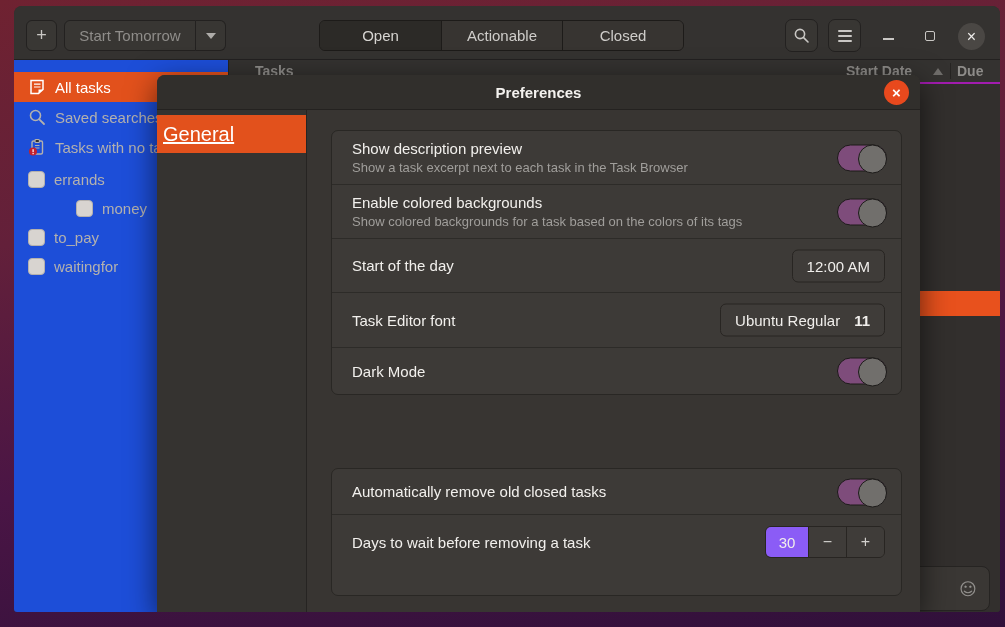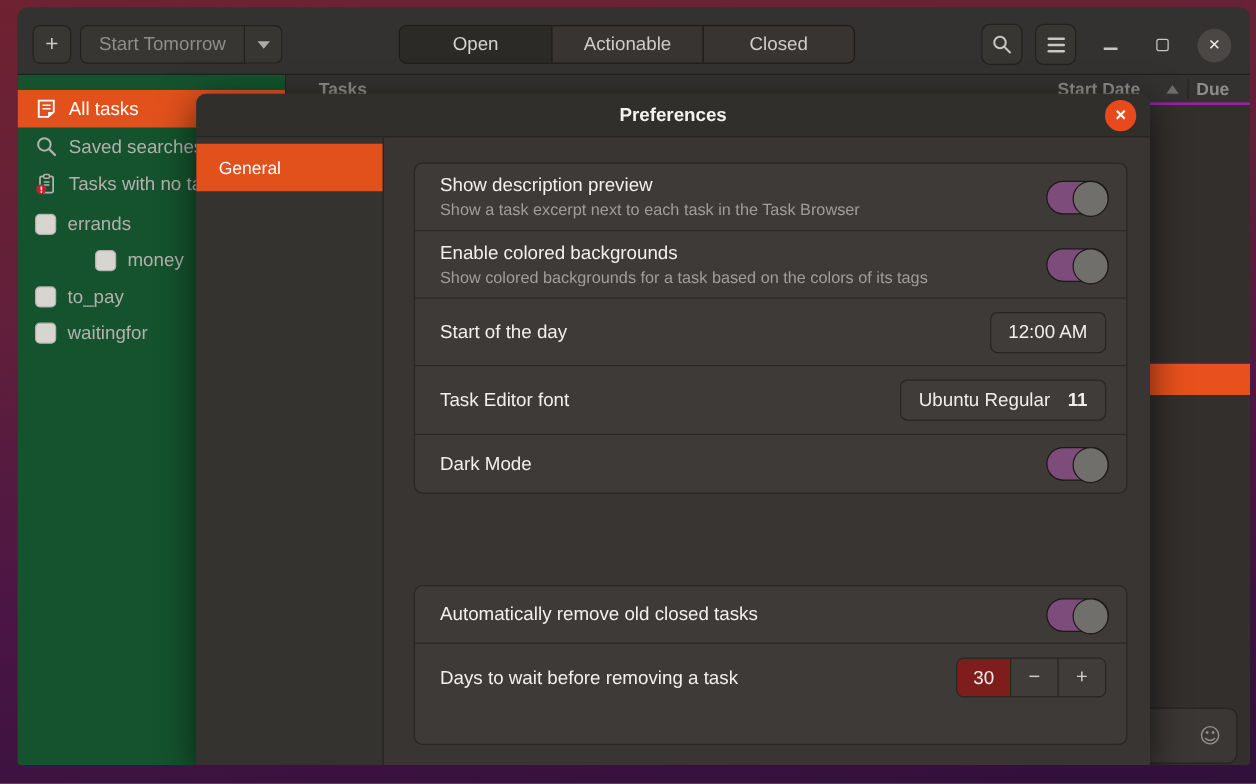--- a/index.html
+++ b/index.html
@@ -41,21 +41,21 @@
   .burger span { display:block; width:14px; height:2px; background:#c9c7c4; border-radius:1px; }
   .wc { position:absolute; top:14px; width:30px; height:31px; display:flex;
     align-items:center; justify-content:center; background:none; border:none; }
   .wc-min { left:859px; } .wc-max { left:901px; } 
   .min-glyph { width:11px; height:2px; background:#c9c7c4; margin-top:6px; }
   .max-glyph { width:10px; height:10px; border:1.5px solid #c9c7c4; border-radius:2px; }
   .wc-close { left:944px; top:17px; width:27px; height:27px; border-radius:50%;
     background:#4a4744; color:#f0eeec; font-size:16px; }
 
   
-  .sidebar { position:absolute; left:0; top:54px; width:214px; bottom:0; background:#14532d; }
+  .sidebar { position:absolute; left:0; top:54px; width:214px; bottom:0; background:#1d4ed8; }
   .side-item { position:absolute; left:0; width:100%; height:30px; display:flex;
     align-items:center; gap:9px; padding-left:14px; color:#b3b1ae; font-size:15px; white-space:nowrap; }
   .side-item.selected { background:#e2511c; color:#ffffff; }
   .swatch { width:17px; height:17px; background:#d8d4d0; border:1px solid #b5b1ad; border-radius:4px; flex:none; }
   .side-ico { width:18px; height:18px; flex:none; position:relative; }
 
   
   .content { position:absolute; left:214px; top:54px; right:0; bottom:0;
     background:#322f2d; border-left:1px solid #262422; }
   .colheader { position:absolute; left:0; right:0; top:0; height:24px; background:#343230;
@@ -80,21 +80,21 @@
   .dlg-titlebar { position:absolute; left:0; top:0; right:0; height:35px; background:#312f2c;
     border-bottom:1px solid #242220; display:flex; align-items:center; justify-content:center; }
   .dlg-title { font-size:15px; font-weight:bold; color:#f4f2ef; }
   .dlg-close { position:absolute; right:11px; top:5px; width:25px; height:25px; border-radius:50%;
     background:#e8491d; color:#fff; font-size:15px; font-weight:bold;
     display:flex; align-items:center; justify-content:center; }
   .dlg-body { position:absolute; top:35px; left:0; right:0; bottom:0; }
   .dlg-nav { position:absolute; left:0; top:0; bottom:0; width:150px; background:#353330;
     border-right:1px solid #262422; }
   .nav-item { position:absolute; left:0; top:5px; width:100%; height:38px; display:flex;
-    align-items:center; padding-left:18px; font-size:14px; color:#cfcdca; }
+    align-items:center; padding-left:6px; font-size:20px; color:#cfcdca;text-decoration:underline; }
   .nav-item.selected { background:#e2511c; color:#fff; }
   .dlg-content { position:absolute; left:151px; top:0; right:0; bottom:0; background:#383532; }
 
   .card { position:absolute; left:23px; width:571px; background:#3d3a37;
     border:1px solid #292724; border-radius:7px; }
   .card1 { top:20px; height:265px; } .card2 { top:358px; height:128px; }
   .prow { position:relative; width:100%; display:flex; flex-direction:column;
     justify-content:center; padding-left:20px; }
   .prow + .prow { border-top:1px solid #2d2b28; }
   .prow .t { font-size:15px; color:#f2f0ed; }
@@ -103,21 +103,21 @@
     width:50px; height:27px; border-radius:14px; background:#7e4c7b; border:1px solid #1c1a19; }
   .toggle::after { content:""; position:absolute; right:-1px; top:-1px; width:27px; height:27px;
     border-radius:50%; background:#716f6c; border:1px solid #1c1a19; }
   .row-btn { position:absolute; right:16px; top:50%; transform:translateY(-50%);
     height:33px; background:#3f3c39; border:1px solid #282522; border-radius:6px;
     color:#f0eeeb; font-size:15px; display:flex; align-items:center; padding:0 14px; z-index:2; }
   .font-size-val { font-weight:bold; margin-left:14px; }
   .section-h { position:absolute; left:23px; top:425px; font-size:15px; font-weight:bold; color:#f4f2ef; }
   .spin { position:absolute; right:16px; top:50%; transform:translateY(-50%);
     display:flex; height:32px; border:1px solid #282522; border-radius:6px; overflow:hidden; }
-  .spin .val { width:42px; background:#7f1d1d; color:#f0eeeb; font-size:15px;
+  .spin .val { width:42px; background:#8b5cf6; color:#f0eeeb; font-size:15px;
     display:flex; align-items:center; justify-content:center; }
   .spin .sbtn { width:38px; background:#3f3c39; color:#d2d0cd; font-size:16px;
     border-left:1px solid #282522; display:flex; align-items:center; justify-content:center; }
 </style>
 </head>
 <body>
 
 <div class="window">
 
   <div class="headerbar">

